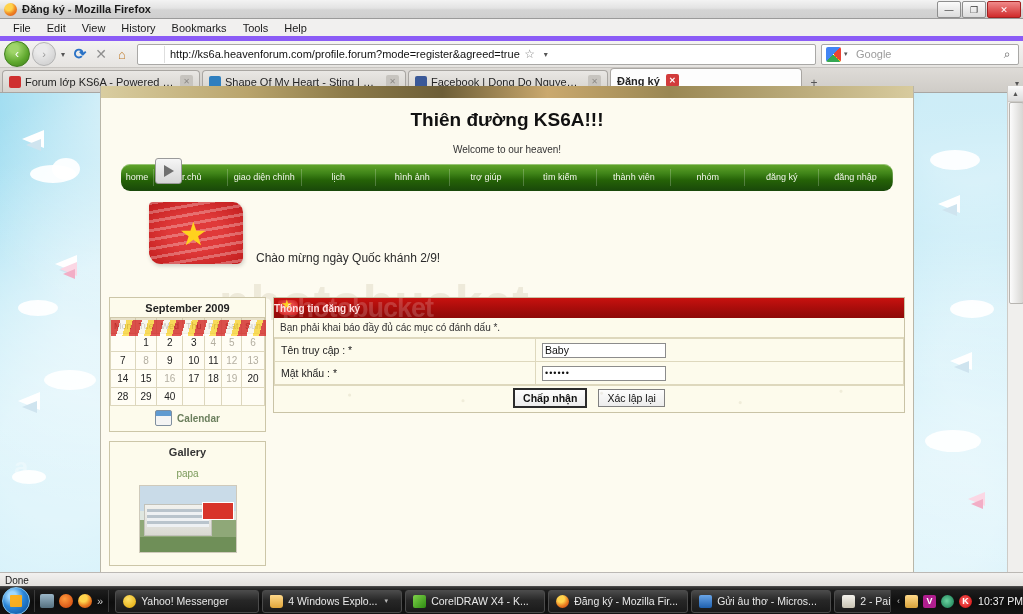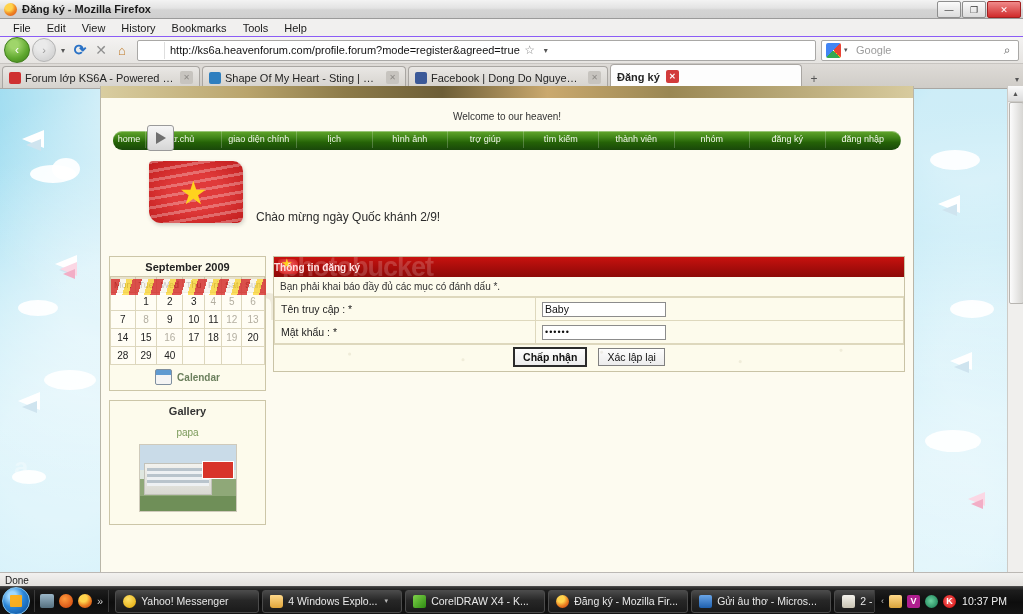--- a/index.html
+++ b/index.html
@@ -52,21 +52,21 @@
     background:radial-gradient(circle at 35% 30%,#ffd34d 0 30%,#f08a24 55%,#d5451b 100%);
     flex:none;}
   #titletext{font-size:11px;color:#1a1a1a;font-weight:bold;white-space:nowrap;}
   .wbtns{position:absolute;right:2px;top:1px;display:flex;gap:1px;}
   .wb{width:22px;height:15px;border:1px solid #8e8e8e;border-radius:2px;
       background:linear-gradient(180deg,#fbfbfb,#dcdcdc);
       display:flex;align-items:center;justify-content:center;font-size:9px;color:#333;}
   .wb.close{background:linear-gradient(180deg,#f08a8a,#d02b2b);border-color:#a32020;color:#fff;width:32px;}
 
   #menubar{
-    height:17px;background:#f1f0ef;border-bottom:1px solid #8b5cf6;
+    height:17px;background:#f1f0ef;border-bottom:5px solid #8b5cf6;
     display:flex;align-items:center;padding-left:6px;gap:2px;
   }
   .mi{padding:1px 7px;font-size:11px;color:#1a1a1a;white-space:nowrap;}
 
   #navbar{
     height:26px;background:linear-gradient(180deg,#f4f3f2,#e6e4e1);
     border-bottom:1px solid #c8c5c1;
     display:flex;align-items:center;padding:0 4px;gap:2px;
   }
   .navbtn{display:flex;align-items:center;justify-content:center;flex:none;}
@@ -146,23 +146,23 @@
     background:linear-gradient(90deg,#d9cda0,#b9a46c 18%,#8d7b49 30%,#6d5e37 42%,#caa96e 55%,#9a8753 70%,#d8cb9e 100%);
   }
   #site-title{
     text-align:center;font-size:19px;font-weight:bold;color:#111;
     padding:11px 0 0 0;font-family:"Liberation Sans",sans-serif;
   }
   #site-sub{text-align:center;font-size:10px;color:#333;padding:13px 0 9px 0;}
 
   
   #navmenu{
-    margin:0 12px;height:19px;border-radius:9px;
+    margin:0 20px;height:27px;border-radius:9px;
     background:linear-gradient(180deg,#63a72c 0%,#3f8418 35%,#256207 60%,#19470a 100%);
-    display:flex;align-items:flex-start;position:relative;
+    display:flex;align-items:center;position:relative;
     box-shadow:inset 0 1px 0 rgba(255,255,255,.35);
   }
   .nav-i{
     flex:1;text-align:center;font-size:9px;color:#f2f7ea;white-space:nowrap;
     border-right:1px solid rgba(255,255,255,.22);line-height:17px;
   }
   .nav-i:last-child{border-right:none;}
   .nav-i.home{flex:0 0 32px;}
   #playov{
     position:absolute;left:34px;top:-6px;width:25px;height:24px;
@@ -368,21 +368,21 @@
   .tcar{color:#b9b9b9;font-size:7px;margin-left:2px;}
   #tray{display:flex;align-items:center;gap:5px;padding:0 6px;flex:none;
     border-left:1px solid #3a3a3a;height:22px;}
   #trayarrow{color:#c6c6c6;font-size:9px;}
   .tri{width:13px;height:13px;border-radius:2px;flex:none;}
   .tri-f{background:linear-gradient(180deg,#ffd98a,#d8a23a);}
   .tri-v{background:#b01e8f;color:#fff;font-size:9px;text-align:center;line-height:13px;font-weight:bold;}
   .tri-net{background:radial-gradient(circle at 45% 45%,#6ad2a0,#11734b);border-radius:50%;}
   .tri-k{background:radial-gradient(circle at 45% 45%,#ff6a6a,#c00);border-radius:50%;
      color:#fff;font-size:9px;text-align:center;line-height:13px;font-weight:bold;}
-  #clock{color:#f0f0f0;font-size:10.5px;padding-right:16px;white-space:nowrap;}
+  #clock{color:#f0f0f0;font-size:10.5px;padding-right:0;white-space:nowrap;}
 </style>
 </head>
 <body>
 
 <div id="desktop">
   <div class="cloud" style="left:30px;top:165px;width:46px;height:18px;"></div>
   <div class="cloud" style="left:52px;top:158px;width:28px;height:22px;"></div>
   <div class="cloud" style="left:18px;top:300px;width:40px;height:16px;"></div>
   <div class="cloud" style="left:44px;top:370px;width:52px;height:20px;"></div>
   <div class="cloud" style="left:930px;top:150px;width:50px;height:20px;"></div>
@@ -486,20 +486,21 @@
     </div>
     <div id="newtab">+</div>
     <div id="tablist">▾</div>
   </div>
 
   <div id="viewport">
     <div id="page">
 
       <div id="pagetopimg"></div>
 
+      <div id="site-title">Thiên đường KS6A!!!</div>
       <div id="site-sub">Welcome to our heaven!</div>
 
       <div id="navmenu">
         <div class="nav-i home">home</div>
         <div class="nav-i">tr.chủ</div>
         <div class="nav-i">giao diện chính</div>
         <div class="nav-i">lịch</div>
         <div class="nav-i">hình ảnh</div>
         <div class="nav-i">trợ giúp</div>
         <div class="nav-i">tìm kiếm</div>

